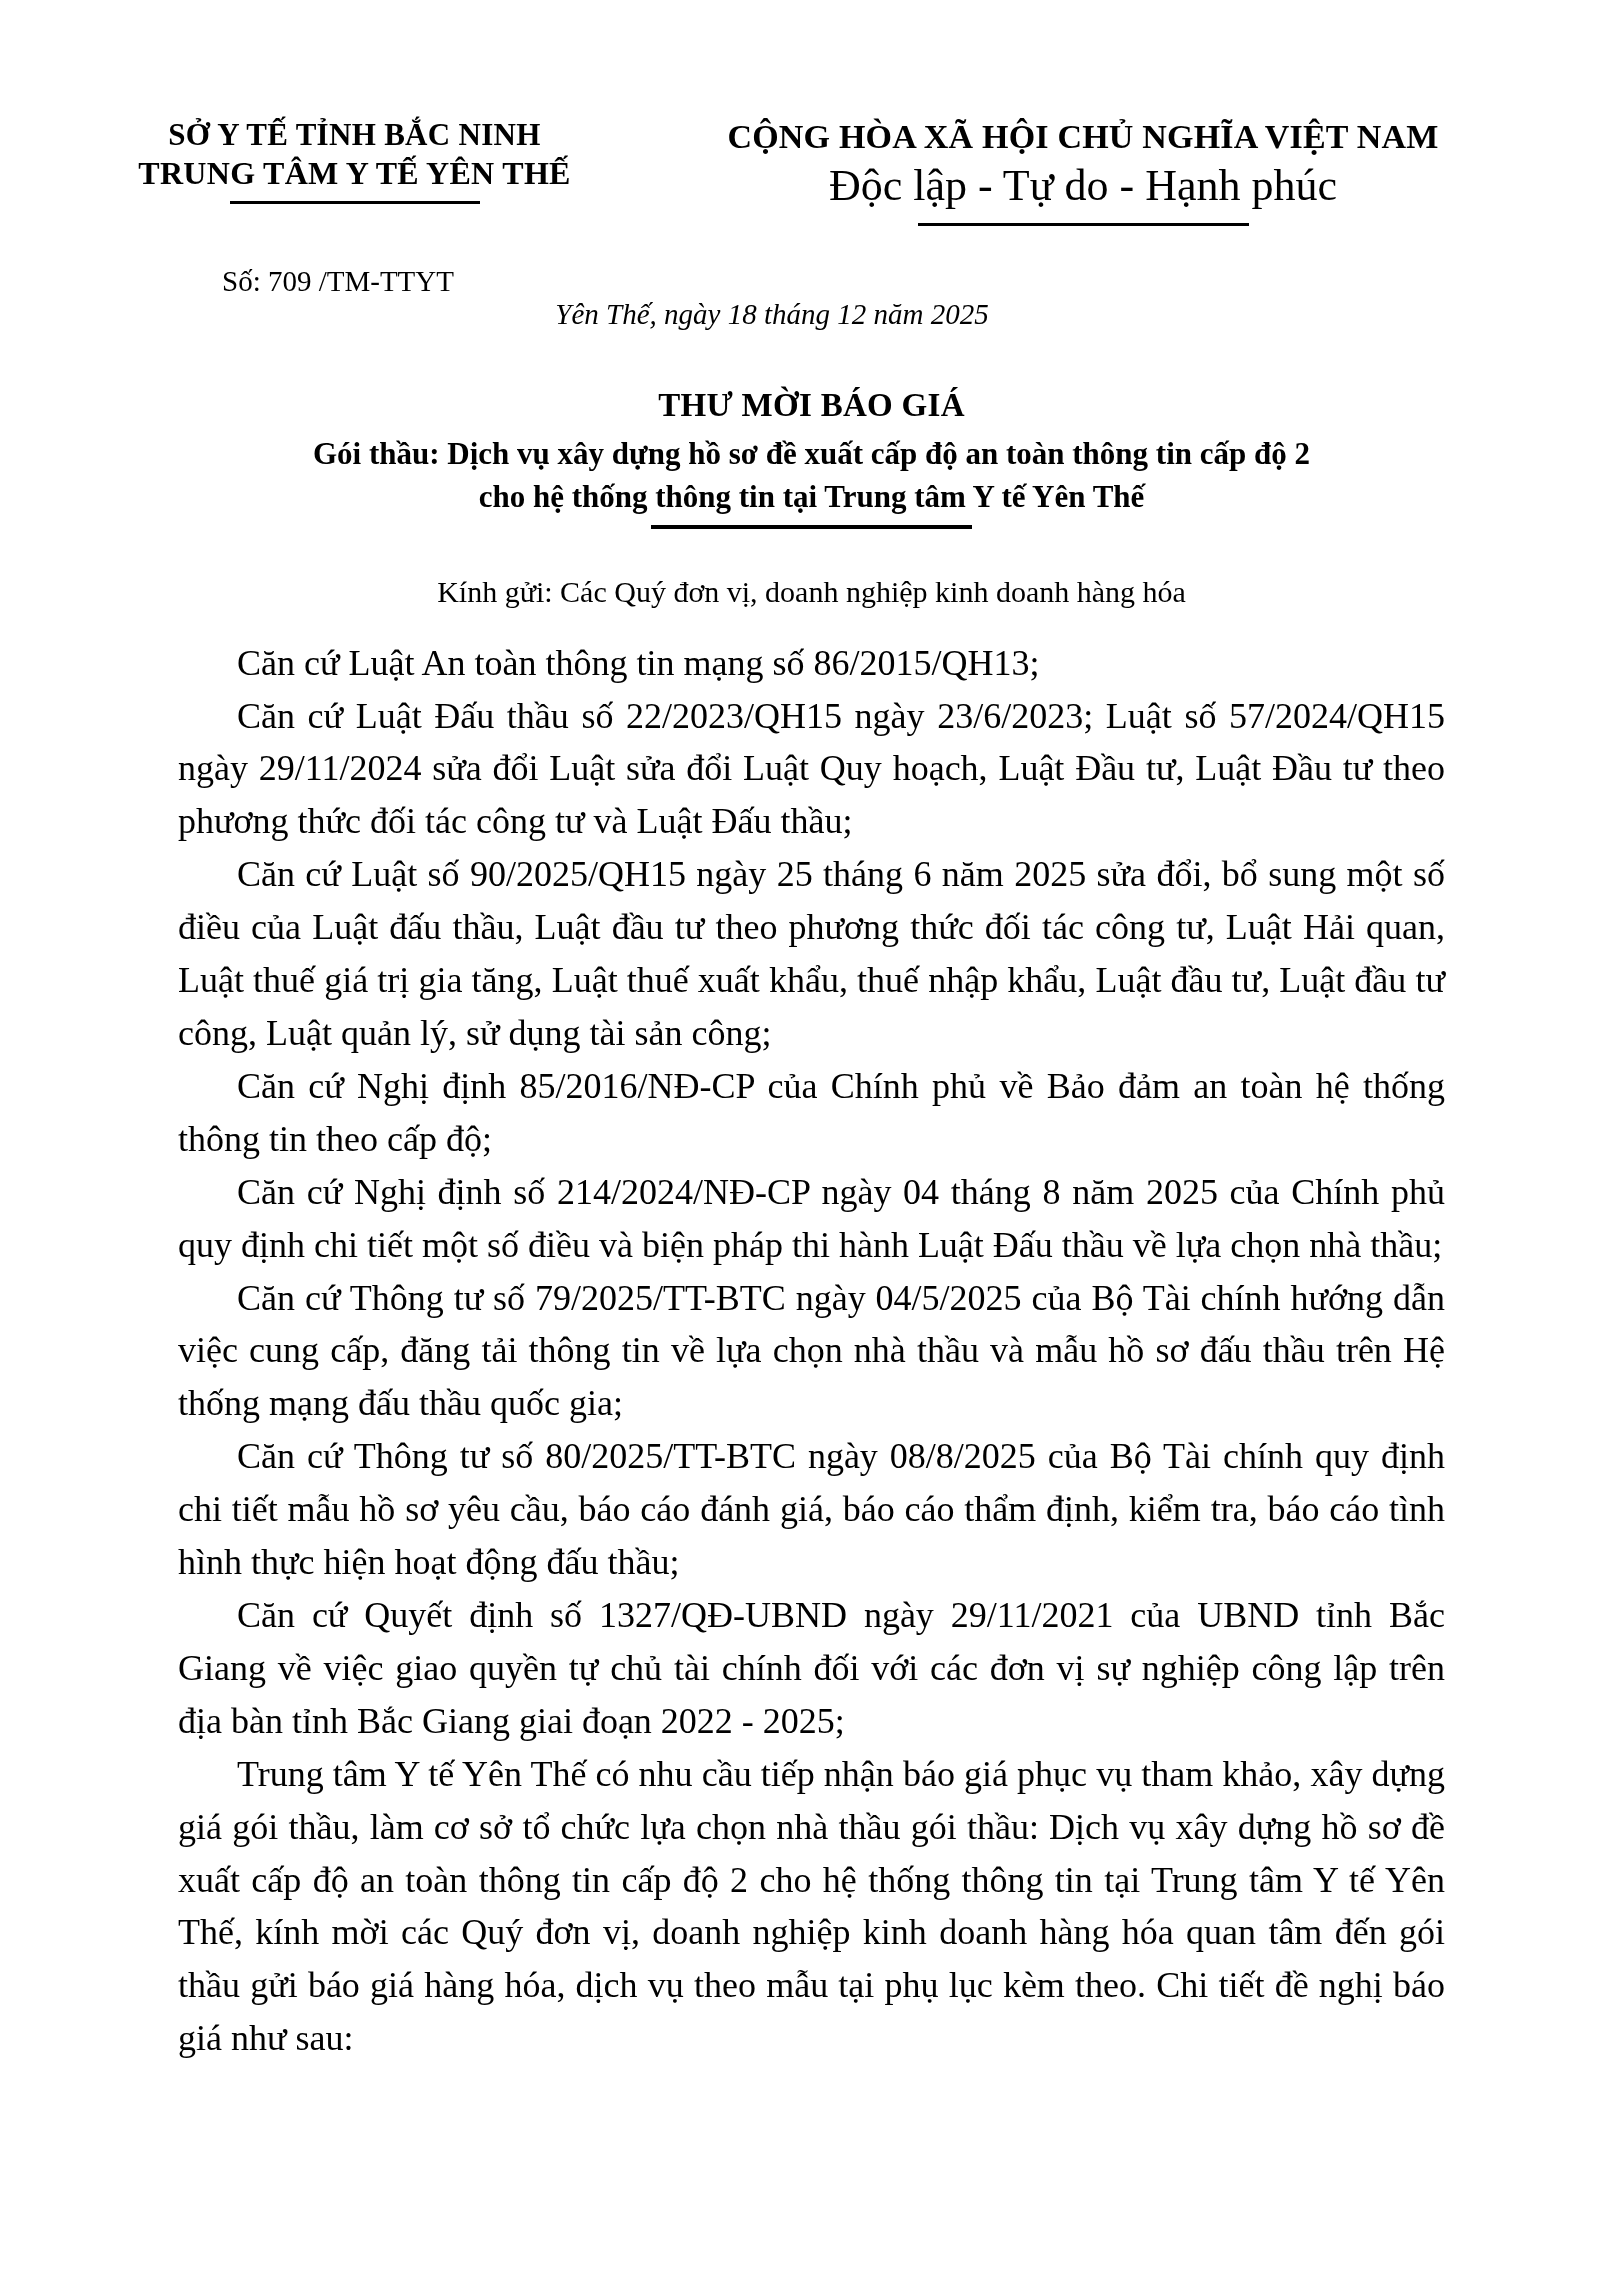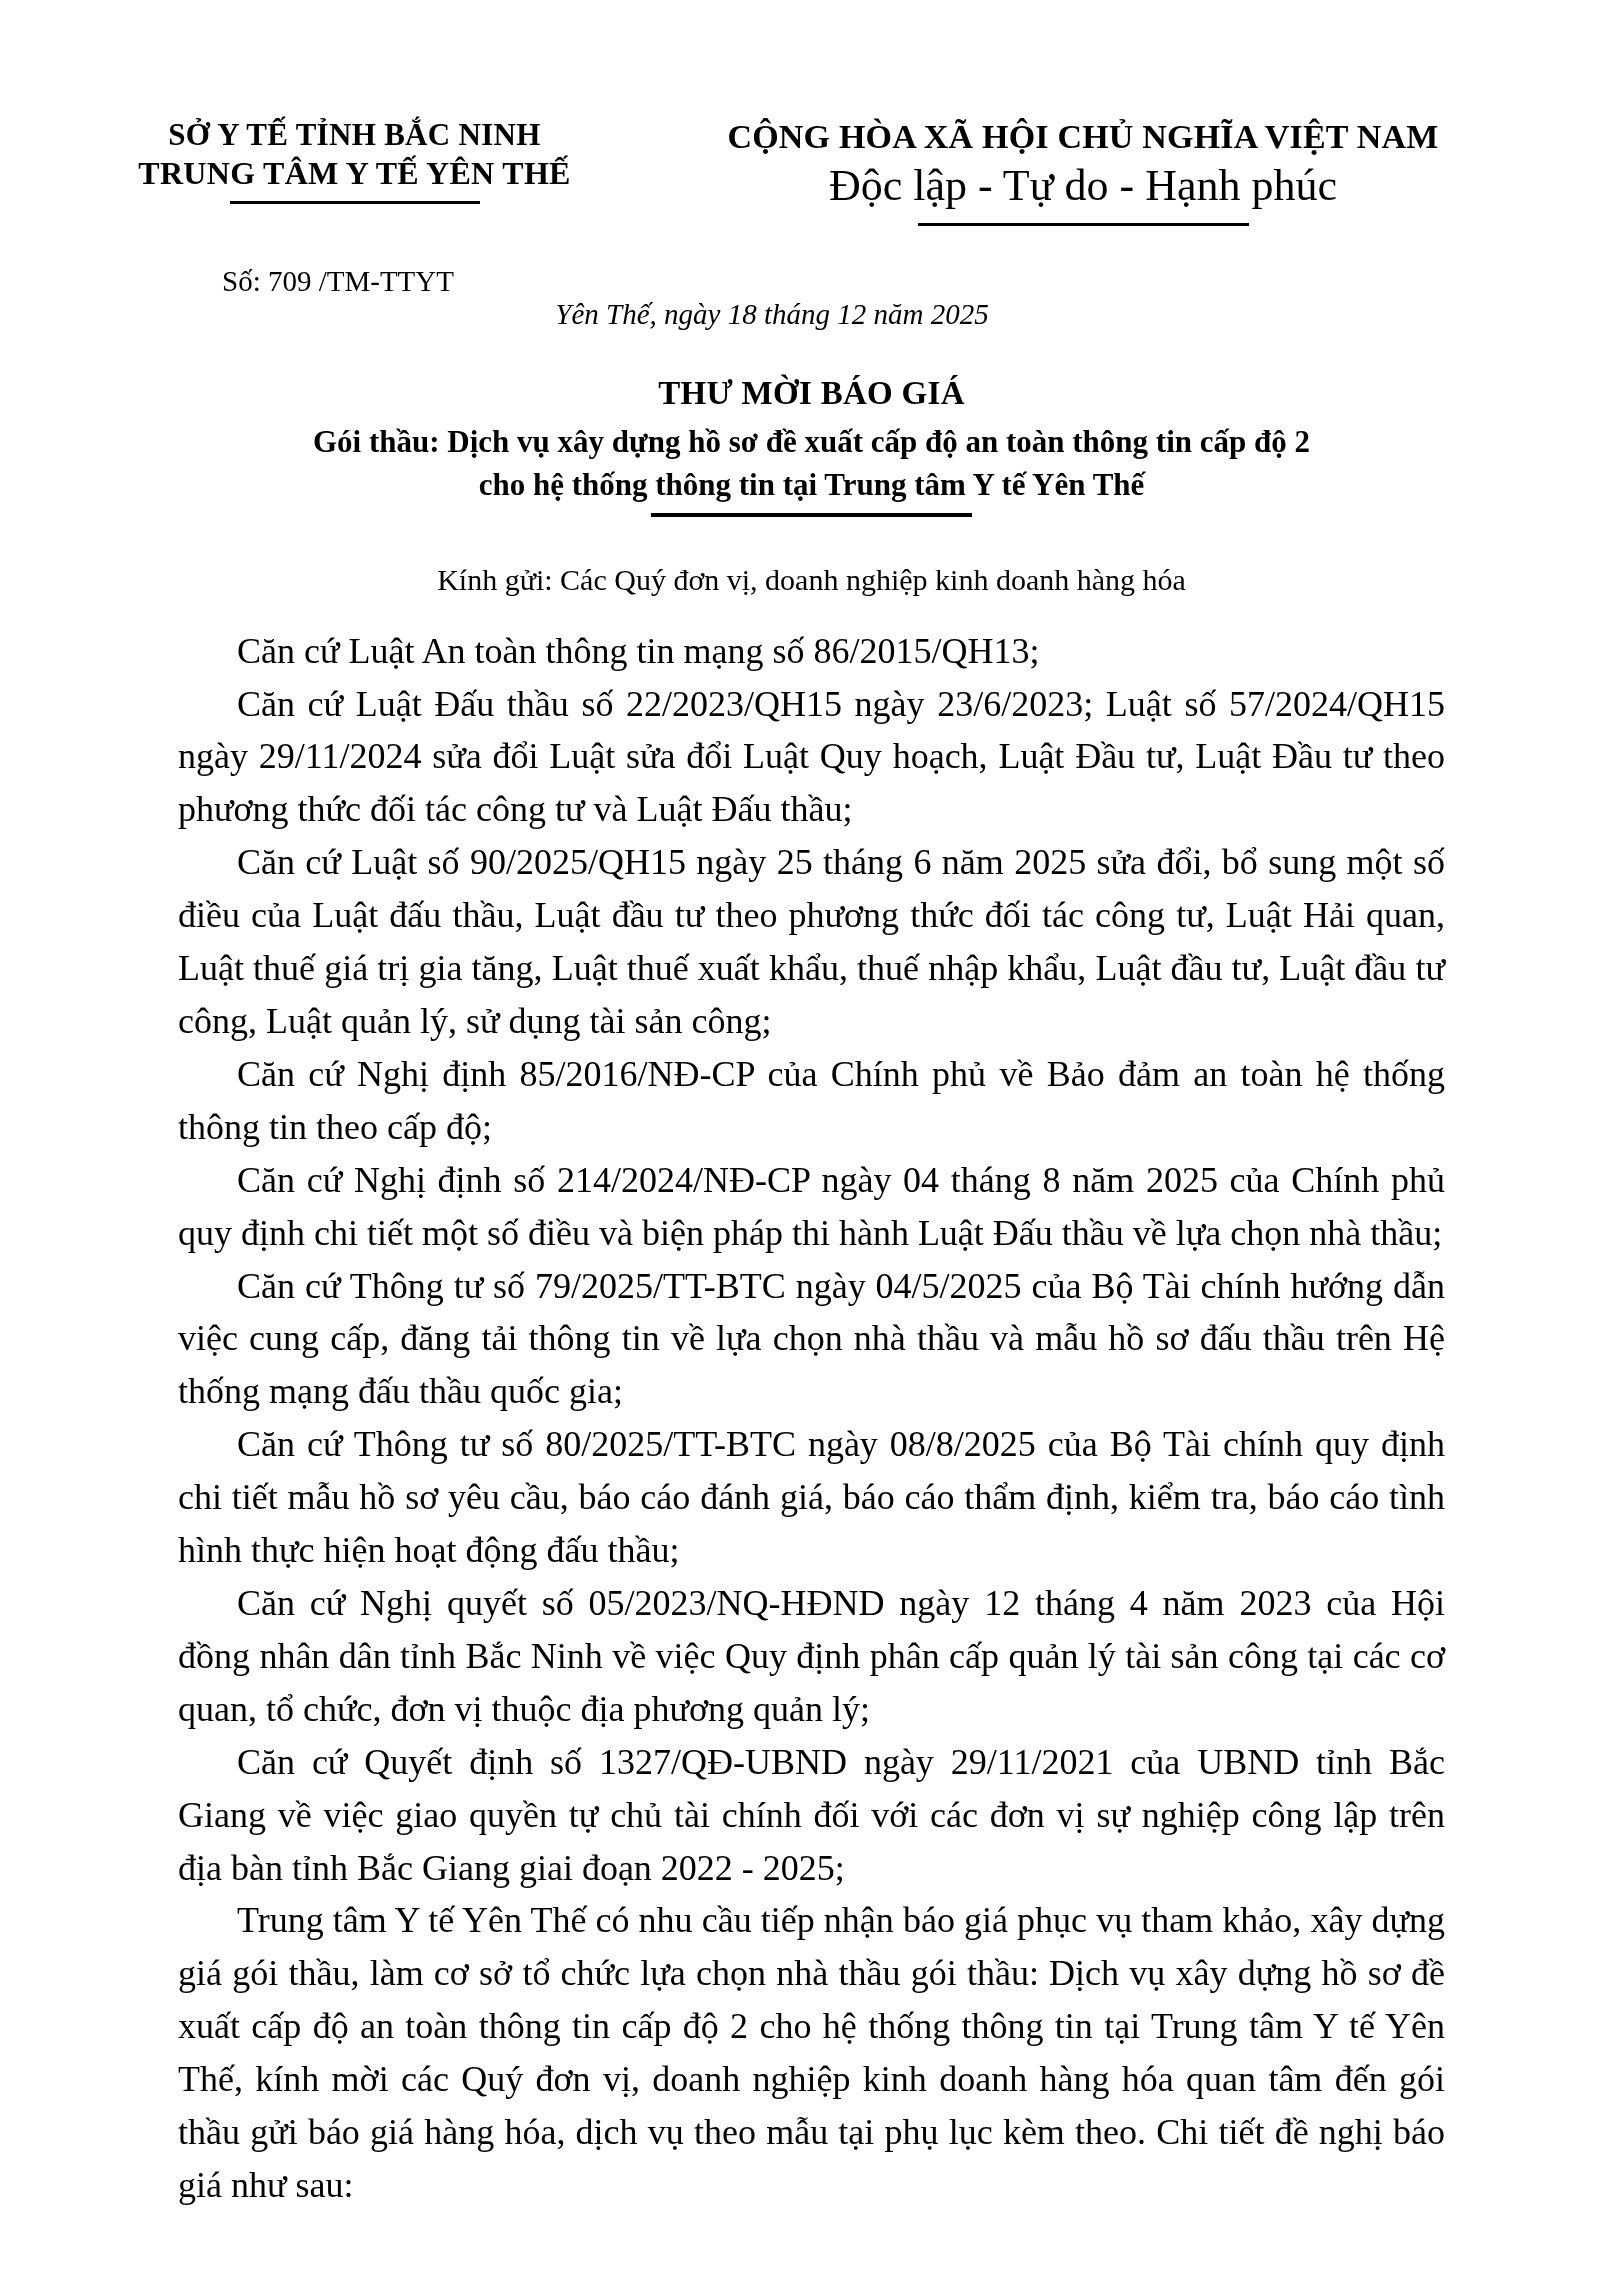--- a/index.html
+++ b/index.html
@@ -94,21 +94,21 @@
     padding-right: 79px;
     font-size: 29px;
     font-style: italic;
     box-sizing: border-box;
     white-space: nowrap;
   }
 
   
   .title-block {
     text-align: center;
-    margin-top: 43px;
+    margin-top: 55px;
   }
   .doc-title {
     font-size: 33px;
     font-weight: bold;
     letter-spacing: 0.3px;
     line-height: 1.2;
   }
   .doc-subtitle {
     font-size: 31px;
     font-weight: bold;
@@ -176,19 +176,18 @@
   <div class="recipient">Kính gửi: Các Quý đơn vị, doanh nghiệp kinh doanh hàng hóa</div>
 
   <div class="body">
     <p>Căn cứ Luật An toàn thông tin mạng số 86/2015/QH13;</p>
     <p>Căn cứ Luật Đấu thầu số 22/2023/QH15 ngày 23/6/2023; Luật số 57/2024/QH15 ngày 29/11/2024 sửa đổi Luật sửa đổi Luật Quy hoạch, Luật Đầu tư, Luật Đầu tư theo phương thức đối tác công tư và Luật Đấu thầu;</p>
     <p>Căn cứ Luật số 90/2025/QH15 ngày 25 tháng 6 năm 2025 sửa đổi, bổ sung một số điều của Luật đấu thầu, Luật đầu tư theo phương thức đối tác công tư, Luật Hải quan, Luật thuế giá trị gia tăng, Luật thuế xuất khẩu, thuế nhập khẩu, Luật đầu tư, Luật đầu tư công, Luật quản lý, sử dụng tài sản công;</p>
     <p>Căn cứ Nghị định 85/2016/NĐ-CP của Chính phủ về Bảo đảm an toàn hệ thống thông tin theo cấp độ;</p>
     <p>Căn cứ Nghị định số 214/2024/NĐ-CP ngày 04 tháng 8 năm 2025 của Chính phủ quy định chi tiết một số điều và biện pháp thi hành Luật Đấu thầu về lựa chọn nhà thầu;</p>
     <p>Căn cứ Thông tư số 79/2025/TT-BTC ngày 04/5/2025 của Bộ Tài chính hướng dẫn việc cung cấp, đăng tải thông tin về lựa chọn nhà thầu và mẫu hồ sơ đấu thầu trên Hệ thống mạng đấu thầu quốc gia;</p>
     <p>Căn cứ Thông tư số 80/2025/TT-BTC ngày 08/8/2025 của Bộ Tài chính quy định chi tiết mẫu hồ sơ yêu cầu, báo cáo đánh giá, báo cáo thẩm định, kiểm tra, báo cáo tình hình thực hiện hoạt động đấu thầu;</p>
-    <p>Căn cứ Nghị quyết số 05/2023/NQ-HĐND ngày 12 tháng 4 năm 2023 của Hội đồng nhân dân tỉnh Bắc Ninh về việc Quy định phân cấp quản lý tài sản công tại các cơ quan, tổ chức, đơn vị thuộc địa phương quản lý;</p>
     <p>Căn cứ Quyết định số 1327/QĐ-UBND ngày 29/11/2021 của UBND tỉnh Bắc Giang về việc giao quyền tự chủ tài chính đối với các đơn vị sự nghiệp công lập trên địa bàn tỉnh Bắc Giang giai đoạn 2022 - 2025;</p>
     <p>Trung tâm Y tế Yên Thế có nhu cầu tiếp nhận báo giá phục vụ tham khảo, xây dựng giá gói thầu, làm cơ sở tổ chức lựa chọn nhà thầu gói thầu:  Dịch vụ xây dựng hồ sơ đề xuất cấp độ an toàn thông tin cấp độ 2 cho hệ thống thông tin tại Trung tâm Y tế Yên Thế, kính mời các Quý đơn vị, doanh nghiệp kinh doanh hàng hóa quan tâm đến gói thầu gửi báo giá hàng hóa, dịch vụ theo mẫu tại phụ lục kèm theo. Chi tiết đề nghị báo giá như sau:</p>
   </div>
 
 </div>
 
 
 </body></html>

